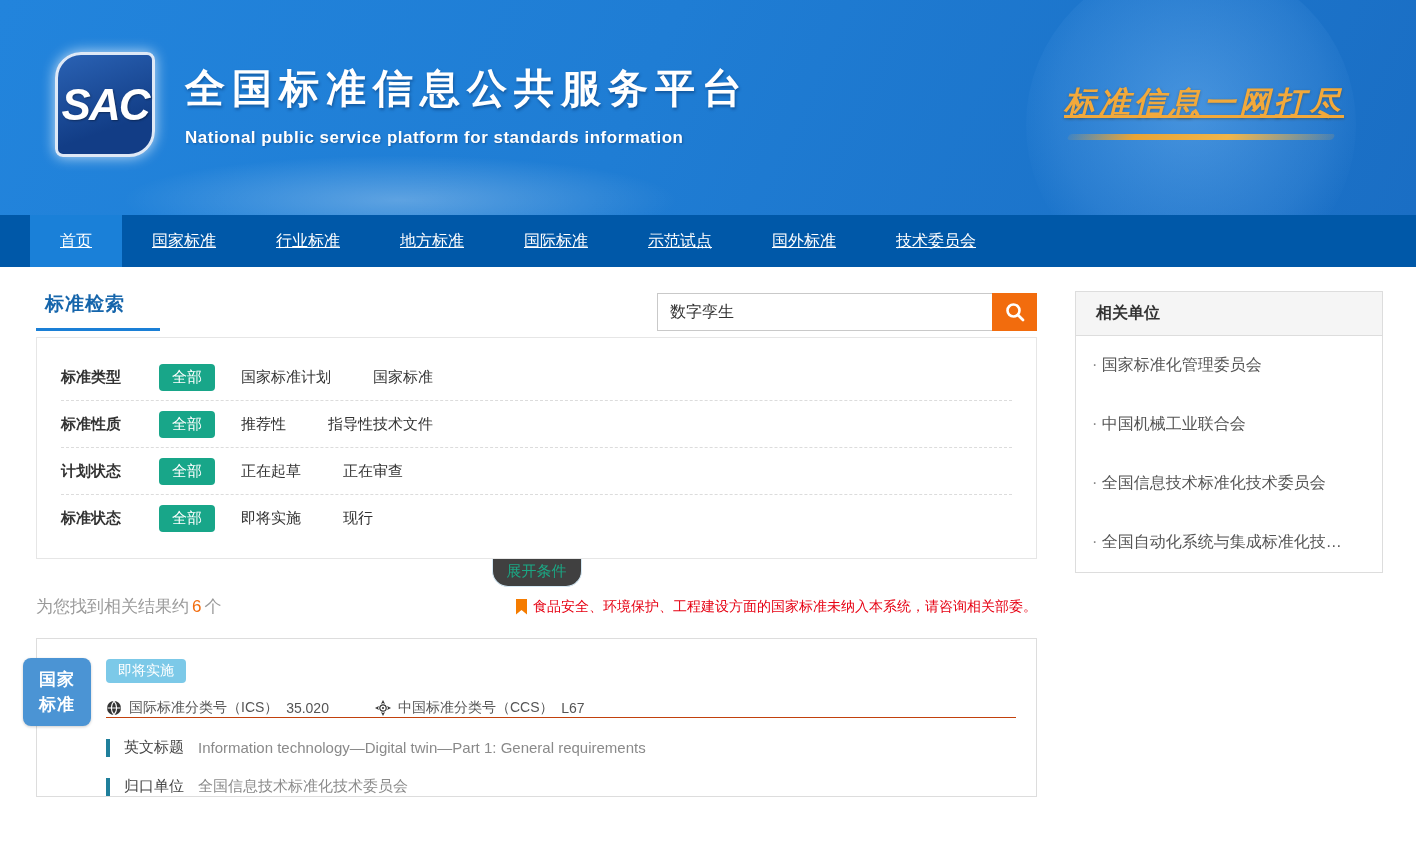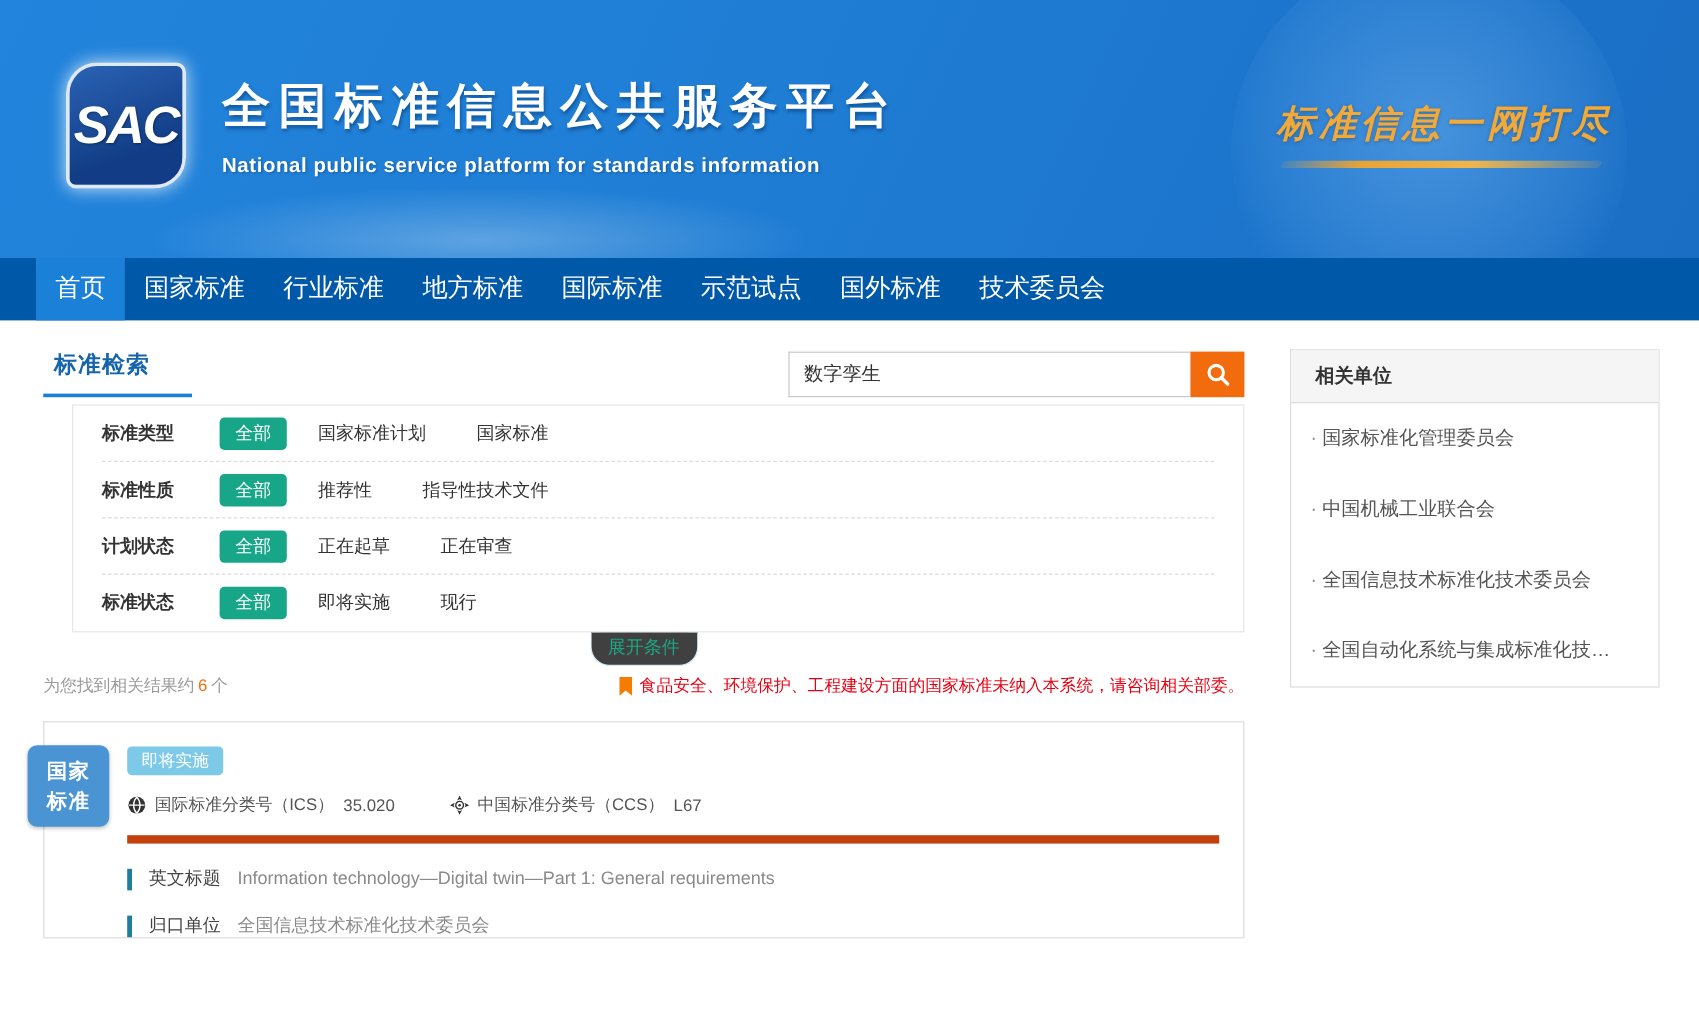--- a/index.html
+++ b/index.html
@@ -27,29 +27,30 @@
   }
   .logo span{ color:#fff; font-size:44px; font-weight:bold; font-style:italic; letter-spacing:-2px; text-shadow:1px 1px 2px rgba(0,0,0,.35); }
   .brand-text{ margin-left:30px; color:#fff; }
   .brand-title{ font-size:40px; font-weight:bold; letter-spacing:7px; text-shadow:1px 2px 3px rgba(0,40,90,.45); }
   .brand-sub{ font-size:17px; font-weight:bold; letter-spacing:.5px; margin-top:12px; text-shadow:1px 1px 2px rgba(0,40,90,.4); }
   .slogan{ position:absolute; right:72px; top:82px; text-align:center; }
   .slogan-text{
     color:#f2a93b; font-size:31px; font-weight:bold; font-style:italic; letter-spacing:4px;
     text-shadow:0 1px 3px rgba(60,40,0,.35);
     font-family:"DejaVu Serif","Liberation Serif",serif;
+    text-decoration:underline;
   }
   .slogan-line{ height:6px; margin:10px 10px 0 4px; border-radius:3px;
     background:linear-gradient(90deg,rgba(240,170,60,.1),#e8a435 25%,#f0b54a 60%,rgba(240,170,60,.15));
     transform:skewX(-25deg); }
 
   
   .nav{ height:52px; background:#0058a8; display:flex; padding-left:30px; }
   .nav-item{
-    height:52px; line-height:52px; padding:0 16px; color:#fff; font-size:21px; cursor:pointer; white-space:nowrap;
+    height:52px; line-height:52px; padding:0 30px; color:#fff; font-size:16px; cursor:pointer; white-space:nowrap;text-decoration:underline;
   }
   .nav-item.active{ background:#1a80d8; }
 
   
   .content{ display:flex; padding:0 33px 30px 36px; }
   .main{ width:1001px; }
   .side{ width:308px; margin-left:38px; }
 
   
   .search-row{ display:flex; align-items:flex-start; justify-content:space-between; margin-top:24px; }
@@ -60,59 +61,59 @@
   .search-input{
     width:335px; height:38px; border:1px solid #c9c9c9; border-right:none; padding:0 12px;
     font-size:16px; color:#333; outline:none; font-family:inherit;
   }
   .search-btn{
     width:45px; height:38px; background:#f26c0d; border:none; cursor:pointer;
     display:flex; align-items:center; justify-content:center;
   }
 
   
-  .filter-box{ border:1px solid #e6e6e6; margin-top:6px; padding:0 24px;margin-left:24px; }
+  .filter-box{ border:1px solid #e6e6e6; margin-top:6px; padding:16px 24px; }
   .filter-row{ display:flex; align-items:center; height:47px; border-bottom:1px dashed #dcdcdc; }
   .filter-row:last-child{ border-bottom:none; }
   .filter-label{ width:98px; font-size:15px; font-weight:bold; color:#333; }
   .all-btn{
     background:#18a689; color:#fff; font-size:15px; padding:4px 13px; border-radius:4px; border:none;
     cursor:pointer; margin-right:26px; font-family:inherit;
   }
   .filter-opt{ font-size:15px; color:#333; margin-right:42px; cursor:pointer; }
 
   .expand-tab{
     width:90px; margin:0 auto; background:#404040; border:1px solid #d5e9f5; border-top:none;
     border-radius:0 0 16px 16px; text-align:center; padding:3px 0 5px; cursor:pointer;
   }
   .expand-tab span{ color:#1ba784; font-size:15px; }
 
   .result-info{ display:flex; justify-content:space-between; align-items:center; margin-top:8px; }
-  .result-count{ color:#9a9a9a; font-size:14px; }
+  .result-count{ color:#9a9a9a; font-size:17px; }
   .result-count b{ color:#f26c0d; font-weight:normal; padding:0 3px; }
   .notice{ display:flex; align-items:center; }
   .bookmark{ width:11px; height:16px; background:#f57c00; clip-path:polygon(0 0,100% 0,100% 100%,50% 72%,0 100%); margin-right:6px; }
   .notice span{ color:#e60012; font-size:14px; }
 
   
   .card{ position:relative; border:1px solid #ddd; margin-top:20px; }
   .type-badge{
     position:absolute; left:-14px; top:19px; width:68px; height:68px; background:#4b94d4; border-radius:8px;
     color:#fff; font-size:17px; font-weight:bold; display:flex; flex-direction:column;
     align-items:center; justify-content:center; line-height:1.5; letter-spacing:1px;
     box-shadow:0 1px 3px rgba(0,0,0,.2);
   }
   .card-body{ padding:20px 20px 0 69px; }
   .title-row{ display:flex; justify-content:space-between; align-items:flex-start; }
   .std-title{ font-size:17px; }
   .std-code{ color:#1f66a9; font-weight:bold; margin-right:10px; }
   .t-blue{ color:#2e79b8; }
   .t-red{ color:#e60012; }
   .status-badge{ background:#7cc9e8; color:#fff; font-size:14px; padding:3px 12px; border-radius:4px; white-space:nowrap; }
-  .meta-row{ display:flex; align-items:center; margin-top:16px; padding-bottom:16px; border-bottom:7px solid #c2410c; }
+  .meta-row{ display:flex; align-items:center; margin-top:16px; border-bottom:1px solid #c2410c; }
   .meta-item{ display:flex; align-items:center; color:#555; font-size:14px; margin-right:46px; }
   .meta-item svg{ margin-right:7px; }
   .detail-row{ display:flex; align-items:center; margin-top:20px; }
   .detail-bar{ width:4px; height:18px; background:#1f7f9b; margin-right:14px; }
   .detail-label{ color:#444; font-size:15px; margin-right:14px; white-space:nowrap; }
   .detail-value{ color:#8a8a8a; font-size:15px; }
   .card-footer{
     margin-top:20px; background:#f5f5f5; border-top:1px solid #e3e3e3; padding:12px 20px;
     display:flex; justify-content:flex-end; align-items:center;
   }

